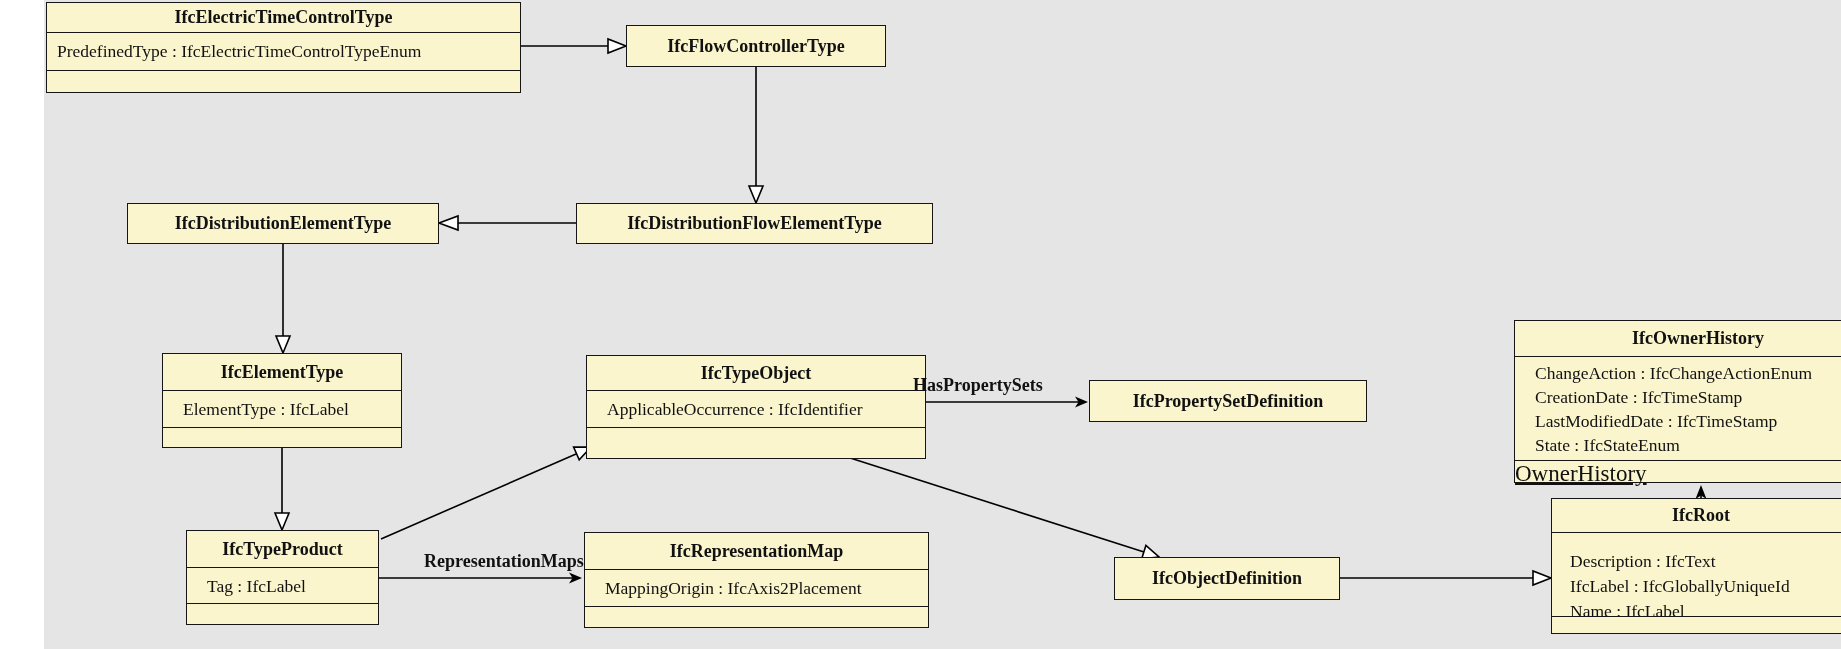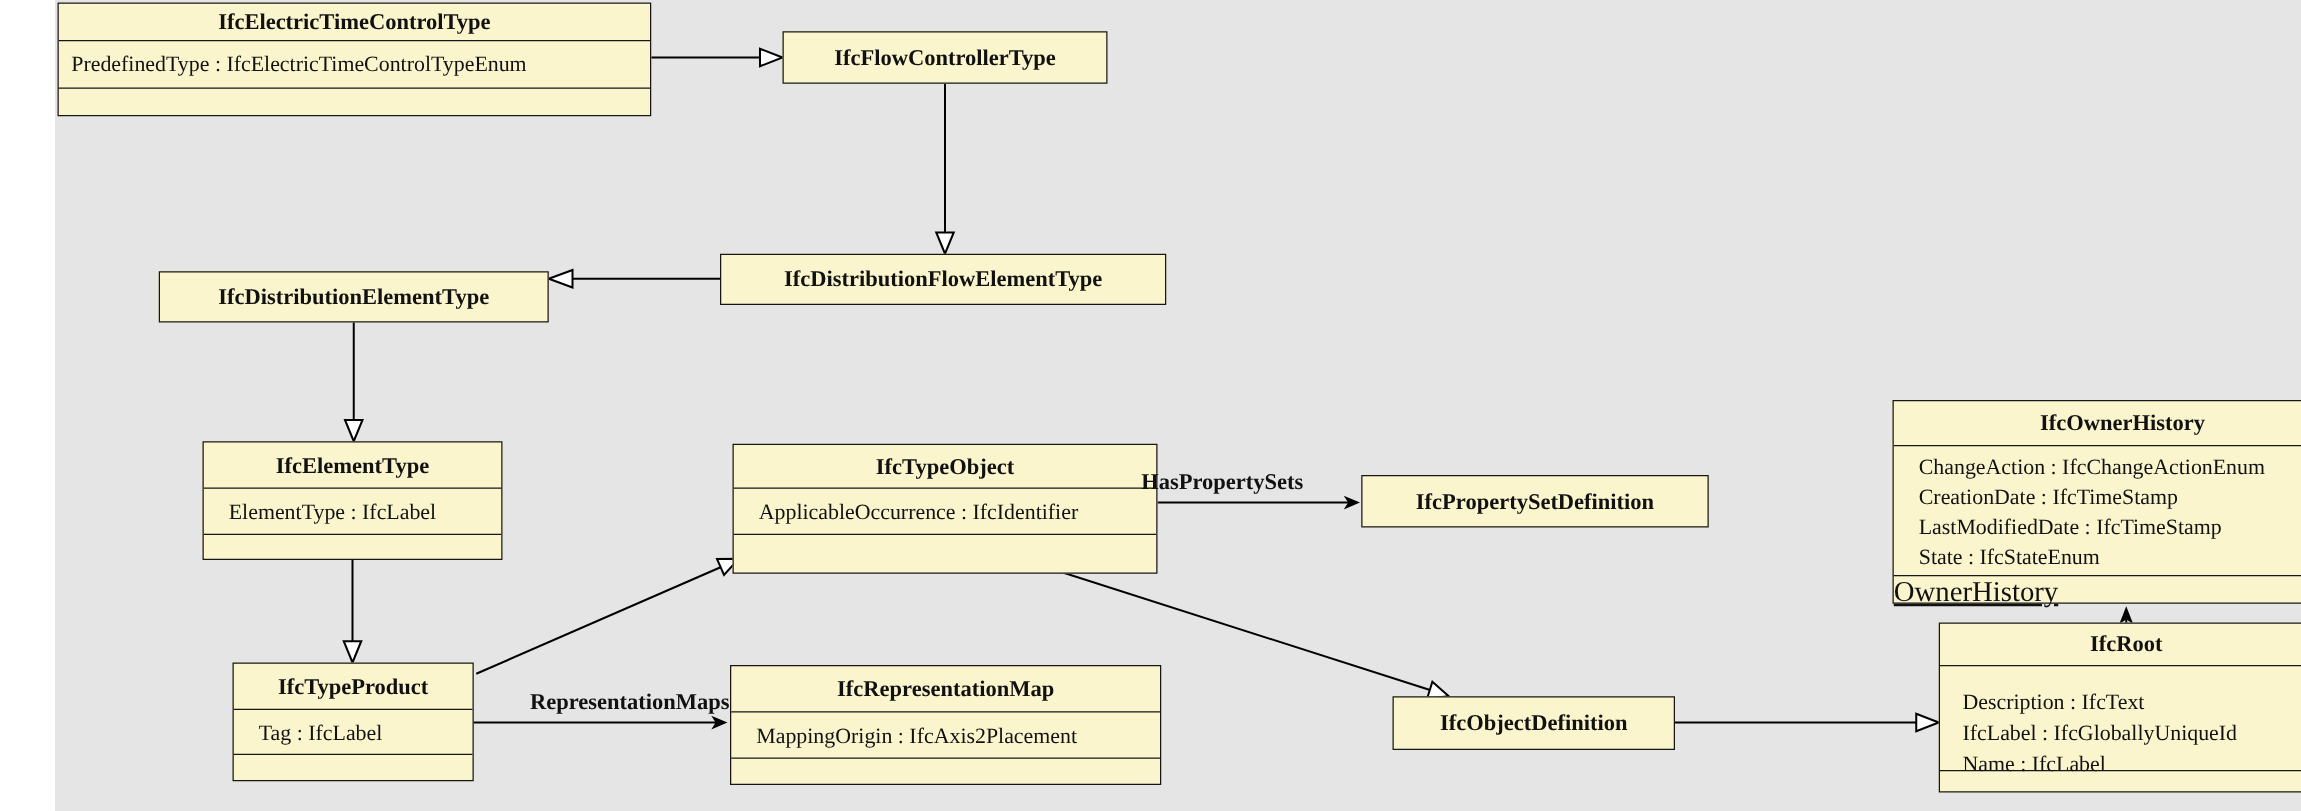--- a/index.html
+++ b/index.html
@@ -95,21 +95,21 @@
     </div>
     <div class="empty"></div>
   </div>
 
   <div class="cls single" style="left:582px;top:25px;width:260px;height:42px;">
     <div class="title">
       <span>IfcFlowControllerType</span>
     </div>
   </div>
 
-  <div class="cls single" style="left:83px;top:217px;width:312px;height:41px;">
+  <div class="cls single" style="left:83px;top:203px;width:312px;height:41px;">
     <div class="title">
       <span>IfcDistributionElementType</span>
     </div>
   </div>
 
   <div class="cls single" style="left:532px;top:203px;width:357px;height:41px;">
     <div class="title">
       <span>IfcDistributionFlowElementType</span>
     </div>
   </div>

